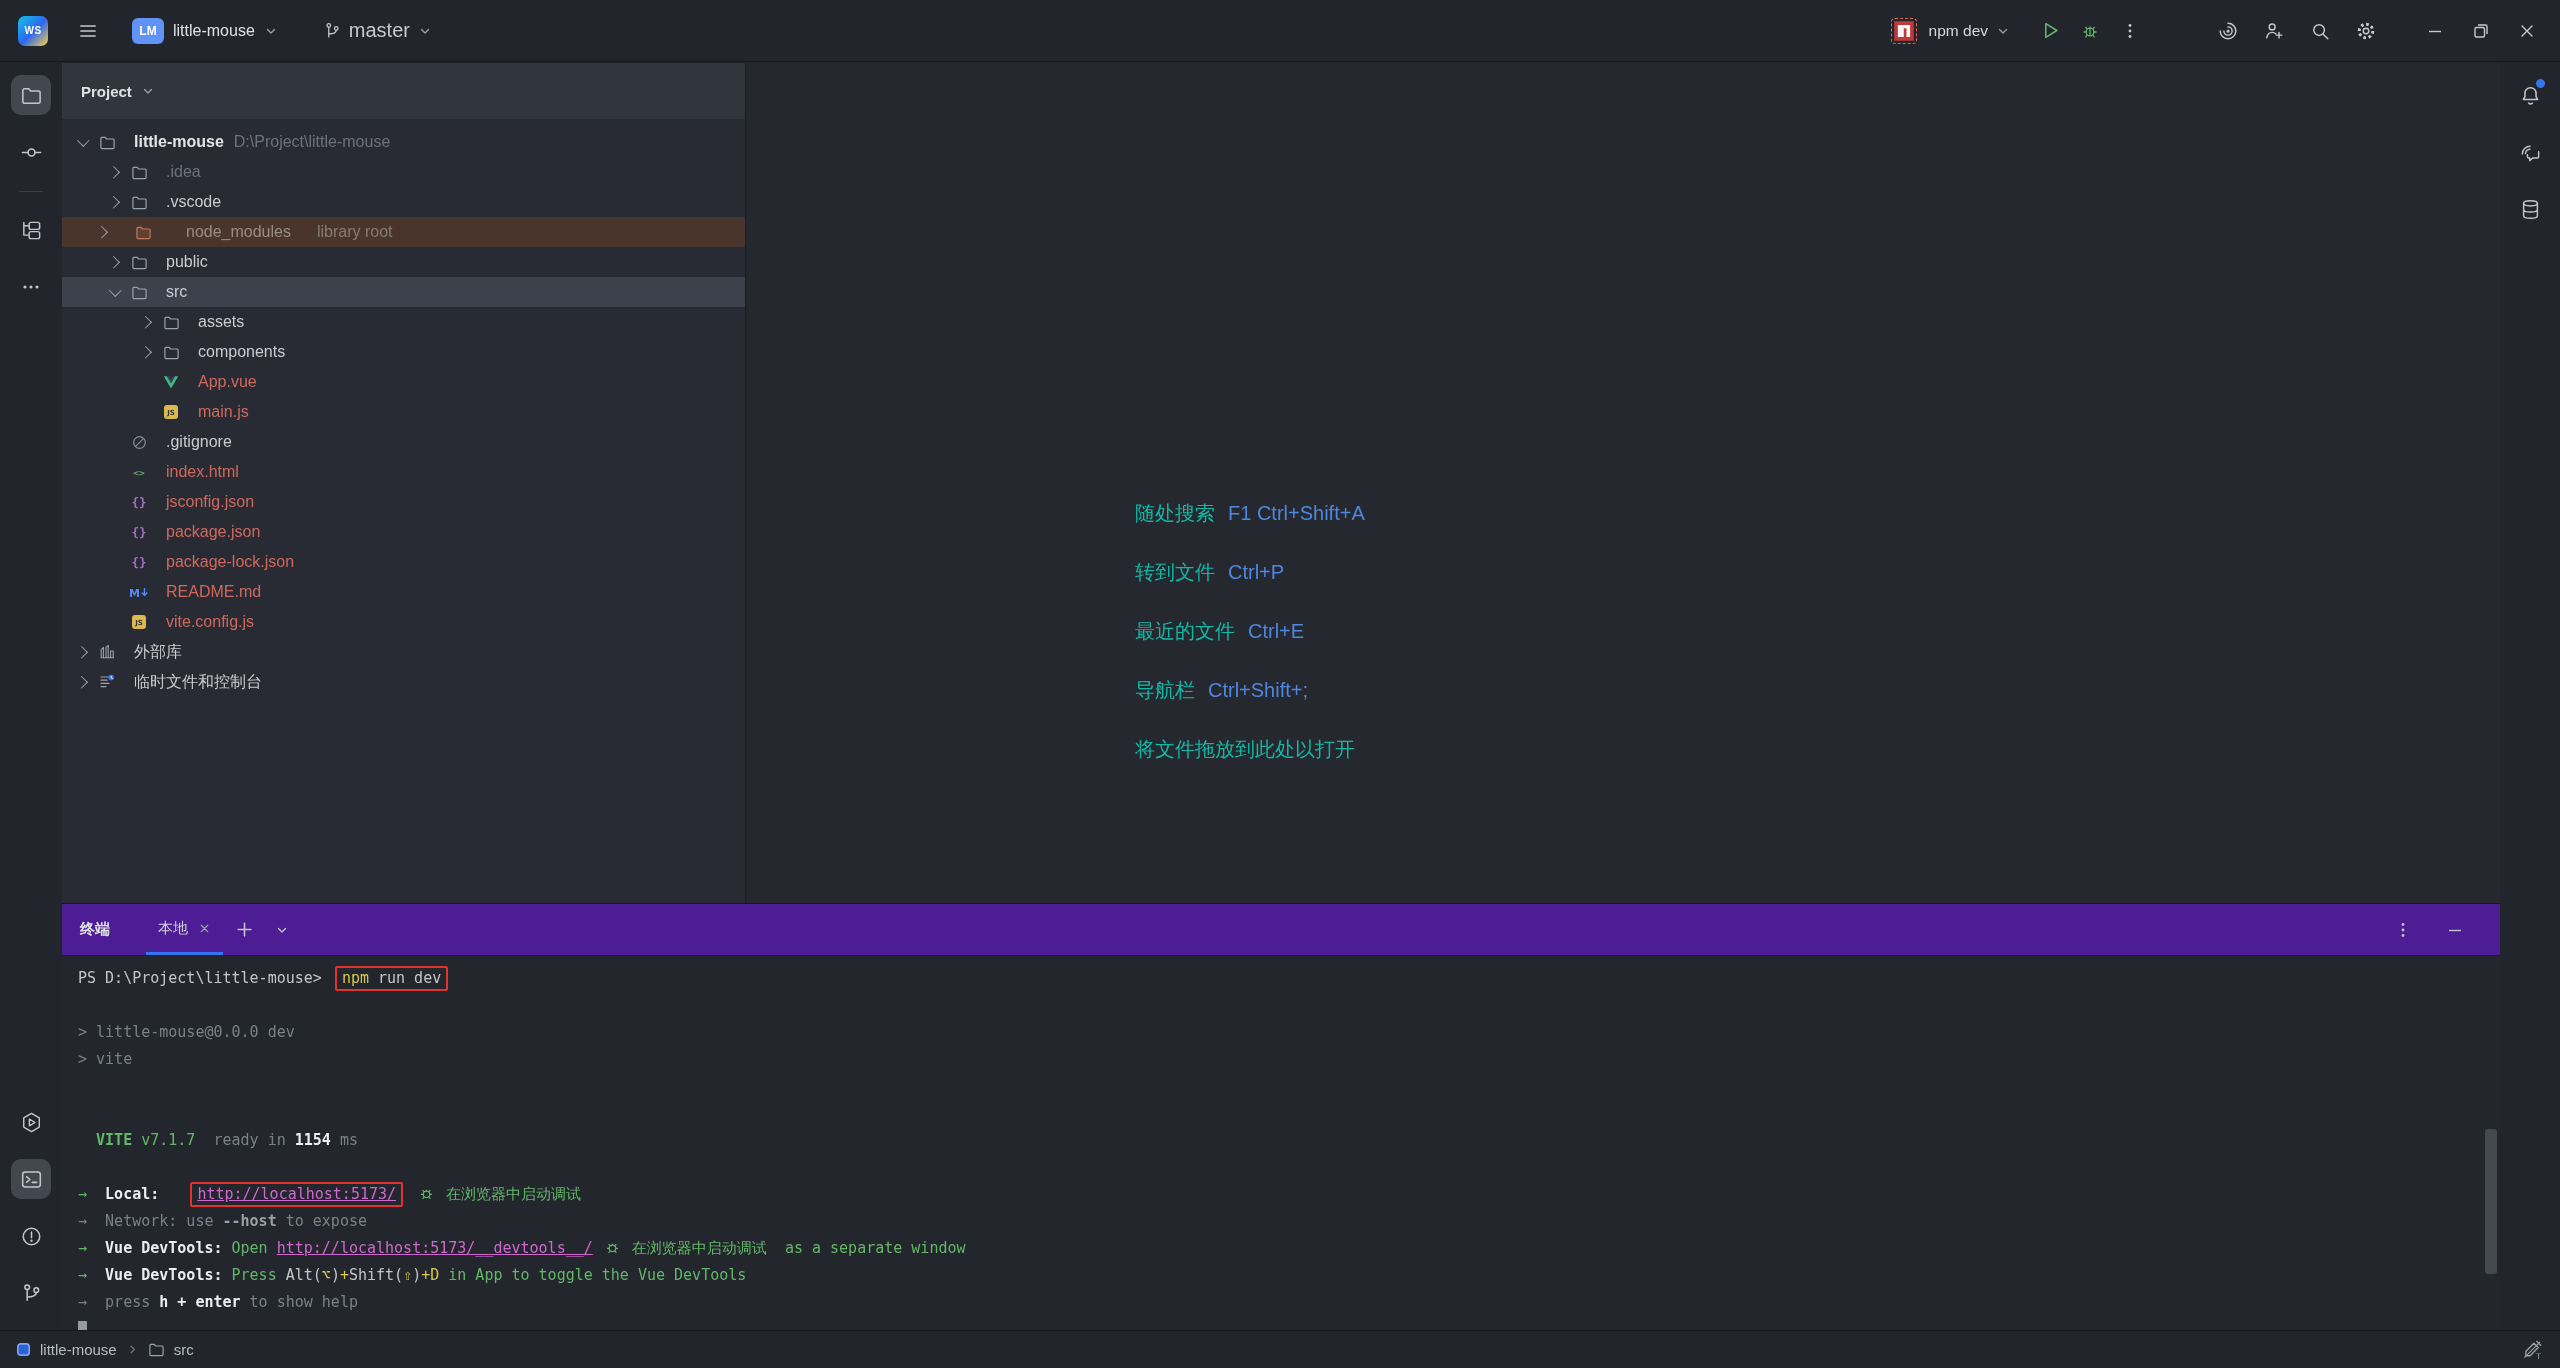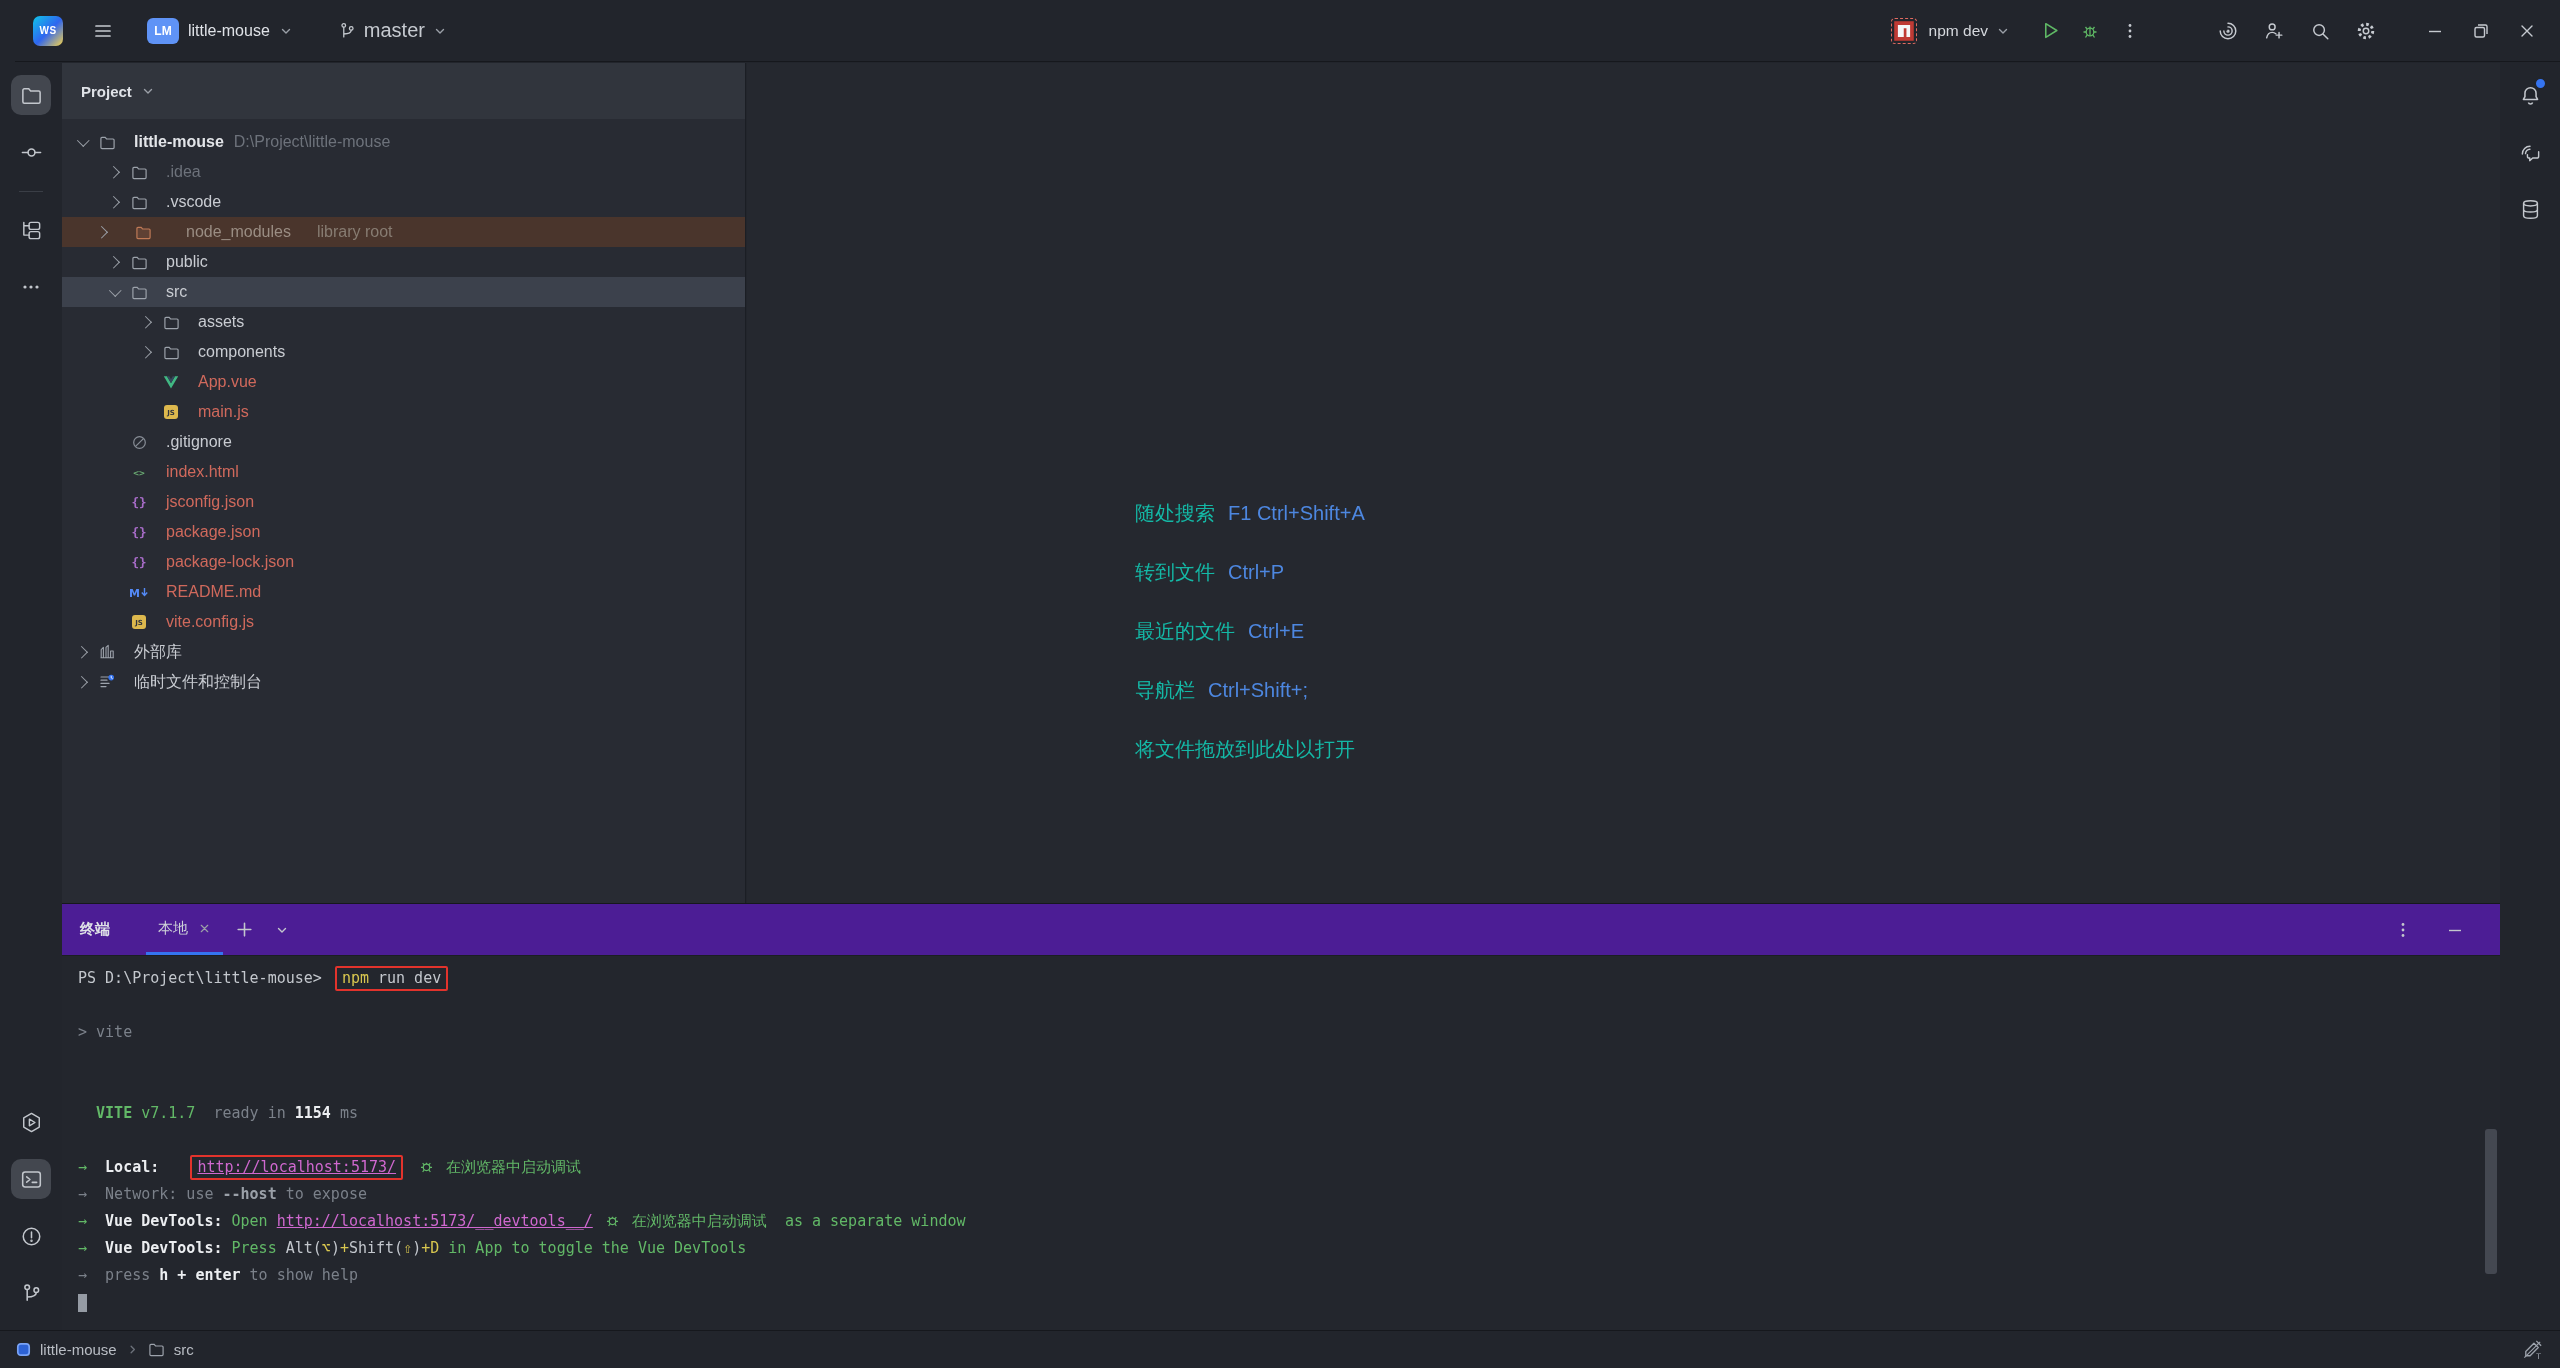--- a/index.html
+++ b/index.html
@@ -1,19 +1,19 @@
 <!DOCTYPE html>
 <html><head>
 <meta charset="utf-8">
 <style>
   html,body{margin:0;padding:0;background:#16181d;}
   .window{position:relative;width:2560px;height:1368px;background:#22252c;overflow:hidden;
     font-family:"Liberation Sans",sans-serif;color:#ced2d8;-webkit-font-smoothing:antialiased;}
   
-  .titlebar{position:absolute;top:0;left:15px;right:0;height:62px;display:flex;align-items:center;
+  .titlebar{position:absolute;top:0;left:0;right:0;height:62px;display:flex;align-items:center;
     padding:0 10px 0 14px;box-sizing:border-box;background:#22252c;border-bottom:1px solid #16181d;}
   .ws-logo{width:30px;height:30px;border-radius:7px;margin:0 20px 0 4px;display:flex;align-items:center;justify-content:center;
     background:linear-gradient(135deg,#10c5e8 0%,#2f66f0 52%,#f7d44a 100%);}
   .ws-logo span{font-size:10px;font-weight:bold;color:#fff;letter-spacing:.5px;}
   .tb-btn{display:flex;align-items:center;justify-content:center;width:40px;height:40px;border-radius:8px;color:#c6cad0;}
   .proj-sel{display:flex;align-items:center;gap:9px;margin-left:16px;padding:5px 8px;border-radius:8px;}
   .lm-badge{width:32px;height:26px;border-radius:6px;background:#5f93f6;color:#fff;font-size:12px;font-weight:bold;
     display:flex;align-items:center;justify-content:center;}
   .proj-name{font-size:16px;color:#dfe2e7;}
   .branch-sel{display:flex;align-items:center;gap:8px;margin-left:30px;padding:5px 8px;border-radius:8px;color:#c6cad0;font-size:20px;}
@@ -571,20 +571,21 @@
               <svg width="20" height="20" viewBox="0 0 20 20">
                 <path d="M4 10.5h12" stroke="currentColor" stroke-width="1.4" fill="none"></path>
               </svg>
             </span>
           </span>
         </div>
     </div>
     <div class="term-body" id="term-lines">
         <div class="term-line"><span class="c-fg">PS D:\Project\little-mouse&gt; </span><span class="ann-box"><span class="c-yellow">npm</span><span class="c-fg"> run dev</span></span></div>
         <div class="term-line"></div>
+        <div class="term-line"><span class="c-dim">&gt; little-mouse@0.0.0 dev</span></div>
         <div class="term-line"><span class="c-dim">&gt; vite</span></div>
         <div class="term-line"></div>
         <div class="term-line"></div>
         <div class="term-line"><span class="c-fg">  </span><span class="c-green-bold">VITE</span><span class="c-green"> v7.1.7</span><span class="c-dim">  ready in </span><span class="c-white-bold">1154</span><span class="c-dim"> ms</span></div>
         <div class="term-line"></div>
         <div class="term-line"><span class="c-green">→</span><span class="c-fg">  </span><span class="c-white-bold">Local:</span><span class="c-fg">   </span><span class="ann-box"><span class="c-link">http://localhost:5173/</span></span><span class="c-fg"> </span><span class="icon inline-icon"><svg width="17" height="17" viewBox="0 0 20 20" fill="none" stroke="#62b867" stroke-width="1.4">
               <circle cx="10" cy="11" r="3.8"></circle>
               <path d="M10 7.2V5.5M7.2 8.2L5.5 6M12.8 8.2L14.5 6M6.2 11H3.5M16.5 11h-2.7M7.2 13.8L5.5 16.5M12.8 13.8L14.5 16.5"></path>
             </svg></span><span class="c-green"> 在浏览器中启动调试</span></div>
         <div class="term-line"><span class="c-dim">→</span><span class="c-dim">  Network: use </span><span class="c-dim-bold">--host</span><span class="c-dim"> to expose</span></div>

